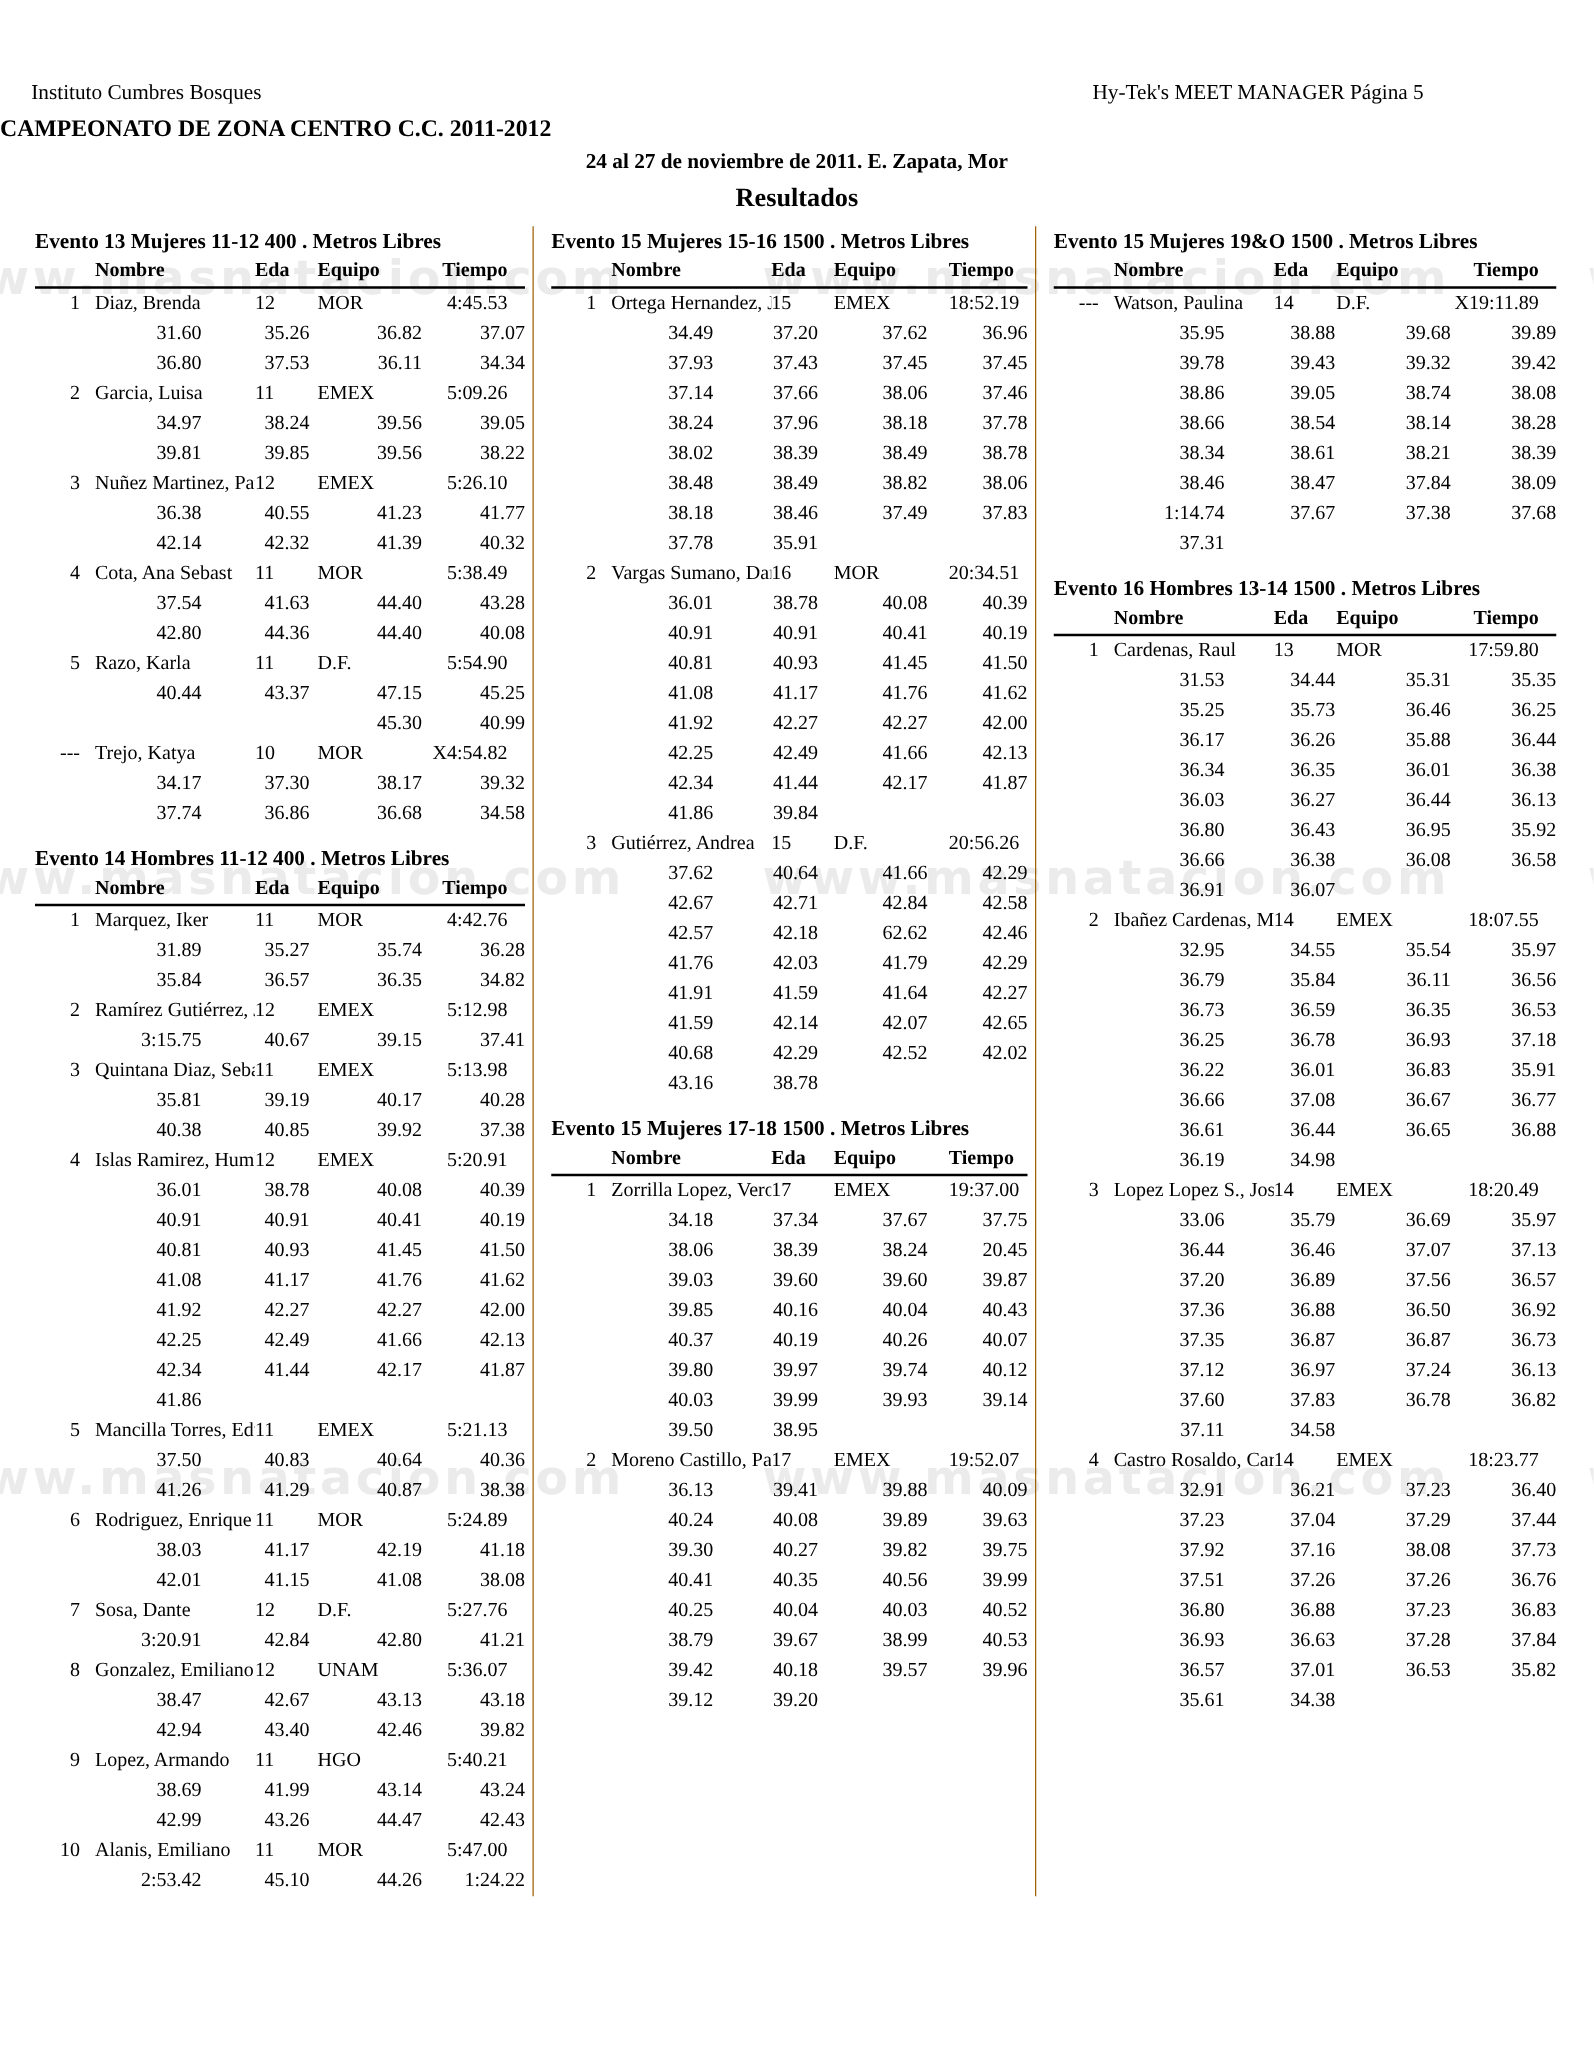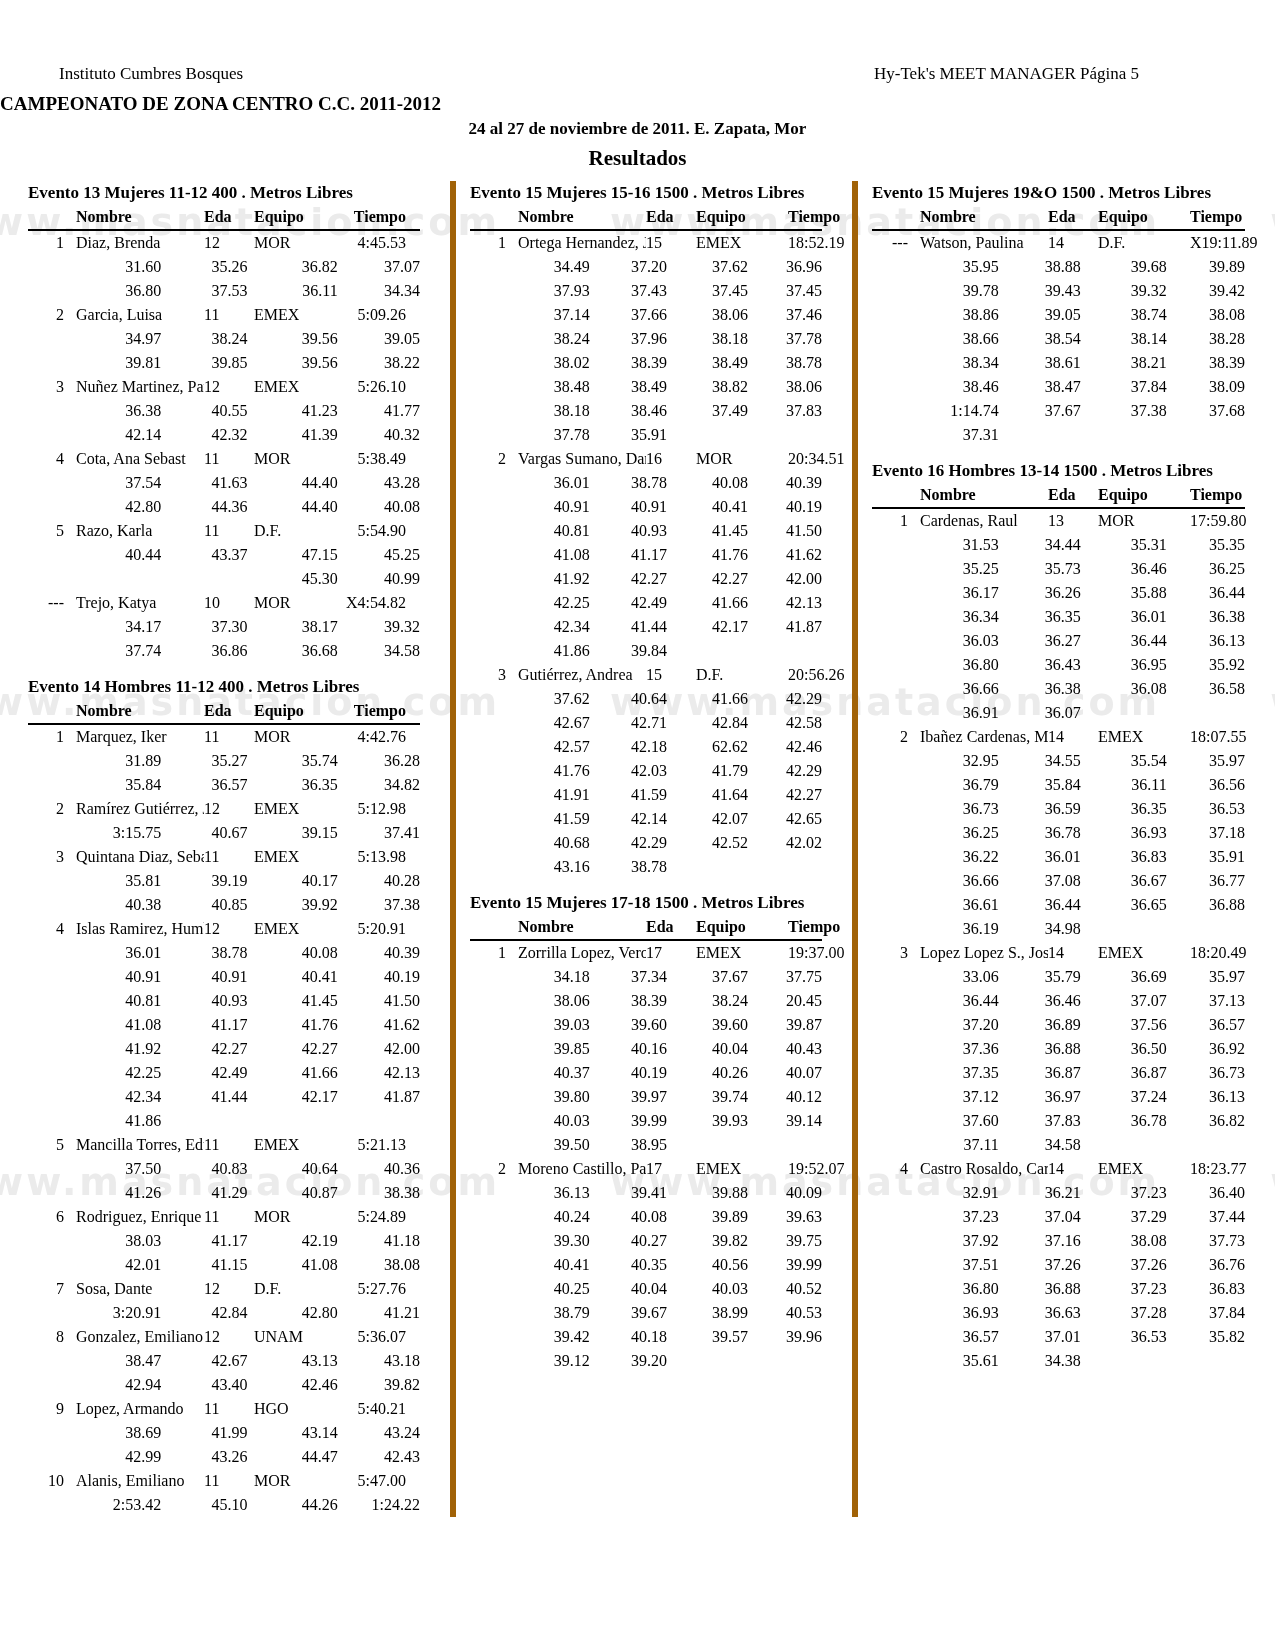--- a/index.html
+++ b/index.html
@@ -5,28 +5,28 @@
   html,body{margin:0;padding:0;background:#fff;}
   .page{position:relative;width:1275px;height:1650px;background:#fff;overflow:hidden;
         font-family:"Liberation Serif","DejaVu Serif",serif;color:#000;}
   
   .wm{position:absolute;left:-50px;width:1400px;white-space:nowrap;overflow:hidden;
       font-family:"DejaVu Sans",sans-serif;font-weight:bold;font-size:38px;
       color:#ebebeb;letter-spacing:3px;z-index:0;}
   .wm span{margin-right:110px;}
   .content{position:relative;z-index:1;}
   
-  .hdr-row{display:flex;justify-content:space-between;padding:64px 136px 0 59px;font-size:17px;}
+  .hdr-row{display:flex;justify-content:space-between;padding:64px 136px 0 25px;font-size:17px;}
   .meet-title{text-align:left;font-weight:bold;font-size:19px;margin-top:9px;}
   .meet-sub{text-align:center;font-weight:bold;font-size:17px;margin-top:4px;}
   .section-title{text-align:center;font-weight:bold;font-size:21px;margin-top:7px;}
   
   .results{display:grid;grid-template-columns:398px 402px 1fr;margin:10px 24px 0 28px;}
   .col{padding-right:6px;min-width:0;}
-  .col.bordered{border-left:6px solid #a16207;padding-left:14px;margin-left:24px;}
+  .col.bordered{border-left:1px solid #a16207;padding-left:14px;}
   .event{margin-top:0;}
   .event + .event{margin-top:12px;}
   .event-title{font-weight:bold;font-size:17px;line-height:24px;white-space:nowrap;overflow:hidden;}
   .row{display:grid;grid-template-columns:36px 140px 34px 108px 1fr;line-height:24px;font-size:16px;}
   .row.thead{font-weight:bold;border-bottom:2px solid #000;}
   .place{text-align:right;white-space:nowrap;}
   .name{padding-left:12px;white-space:nowrap;overflow:hidden;}
   .age{text-align:left;white-space:nowrap;}
   .team{padding-left:16px;white-space:nowrap;overflow:hidden;}
   .time{text-align:right;padding-right:14px;white-space:nowrap;}

